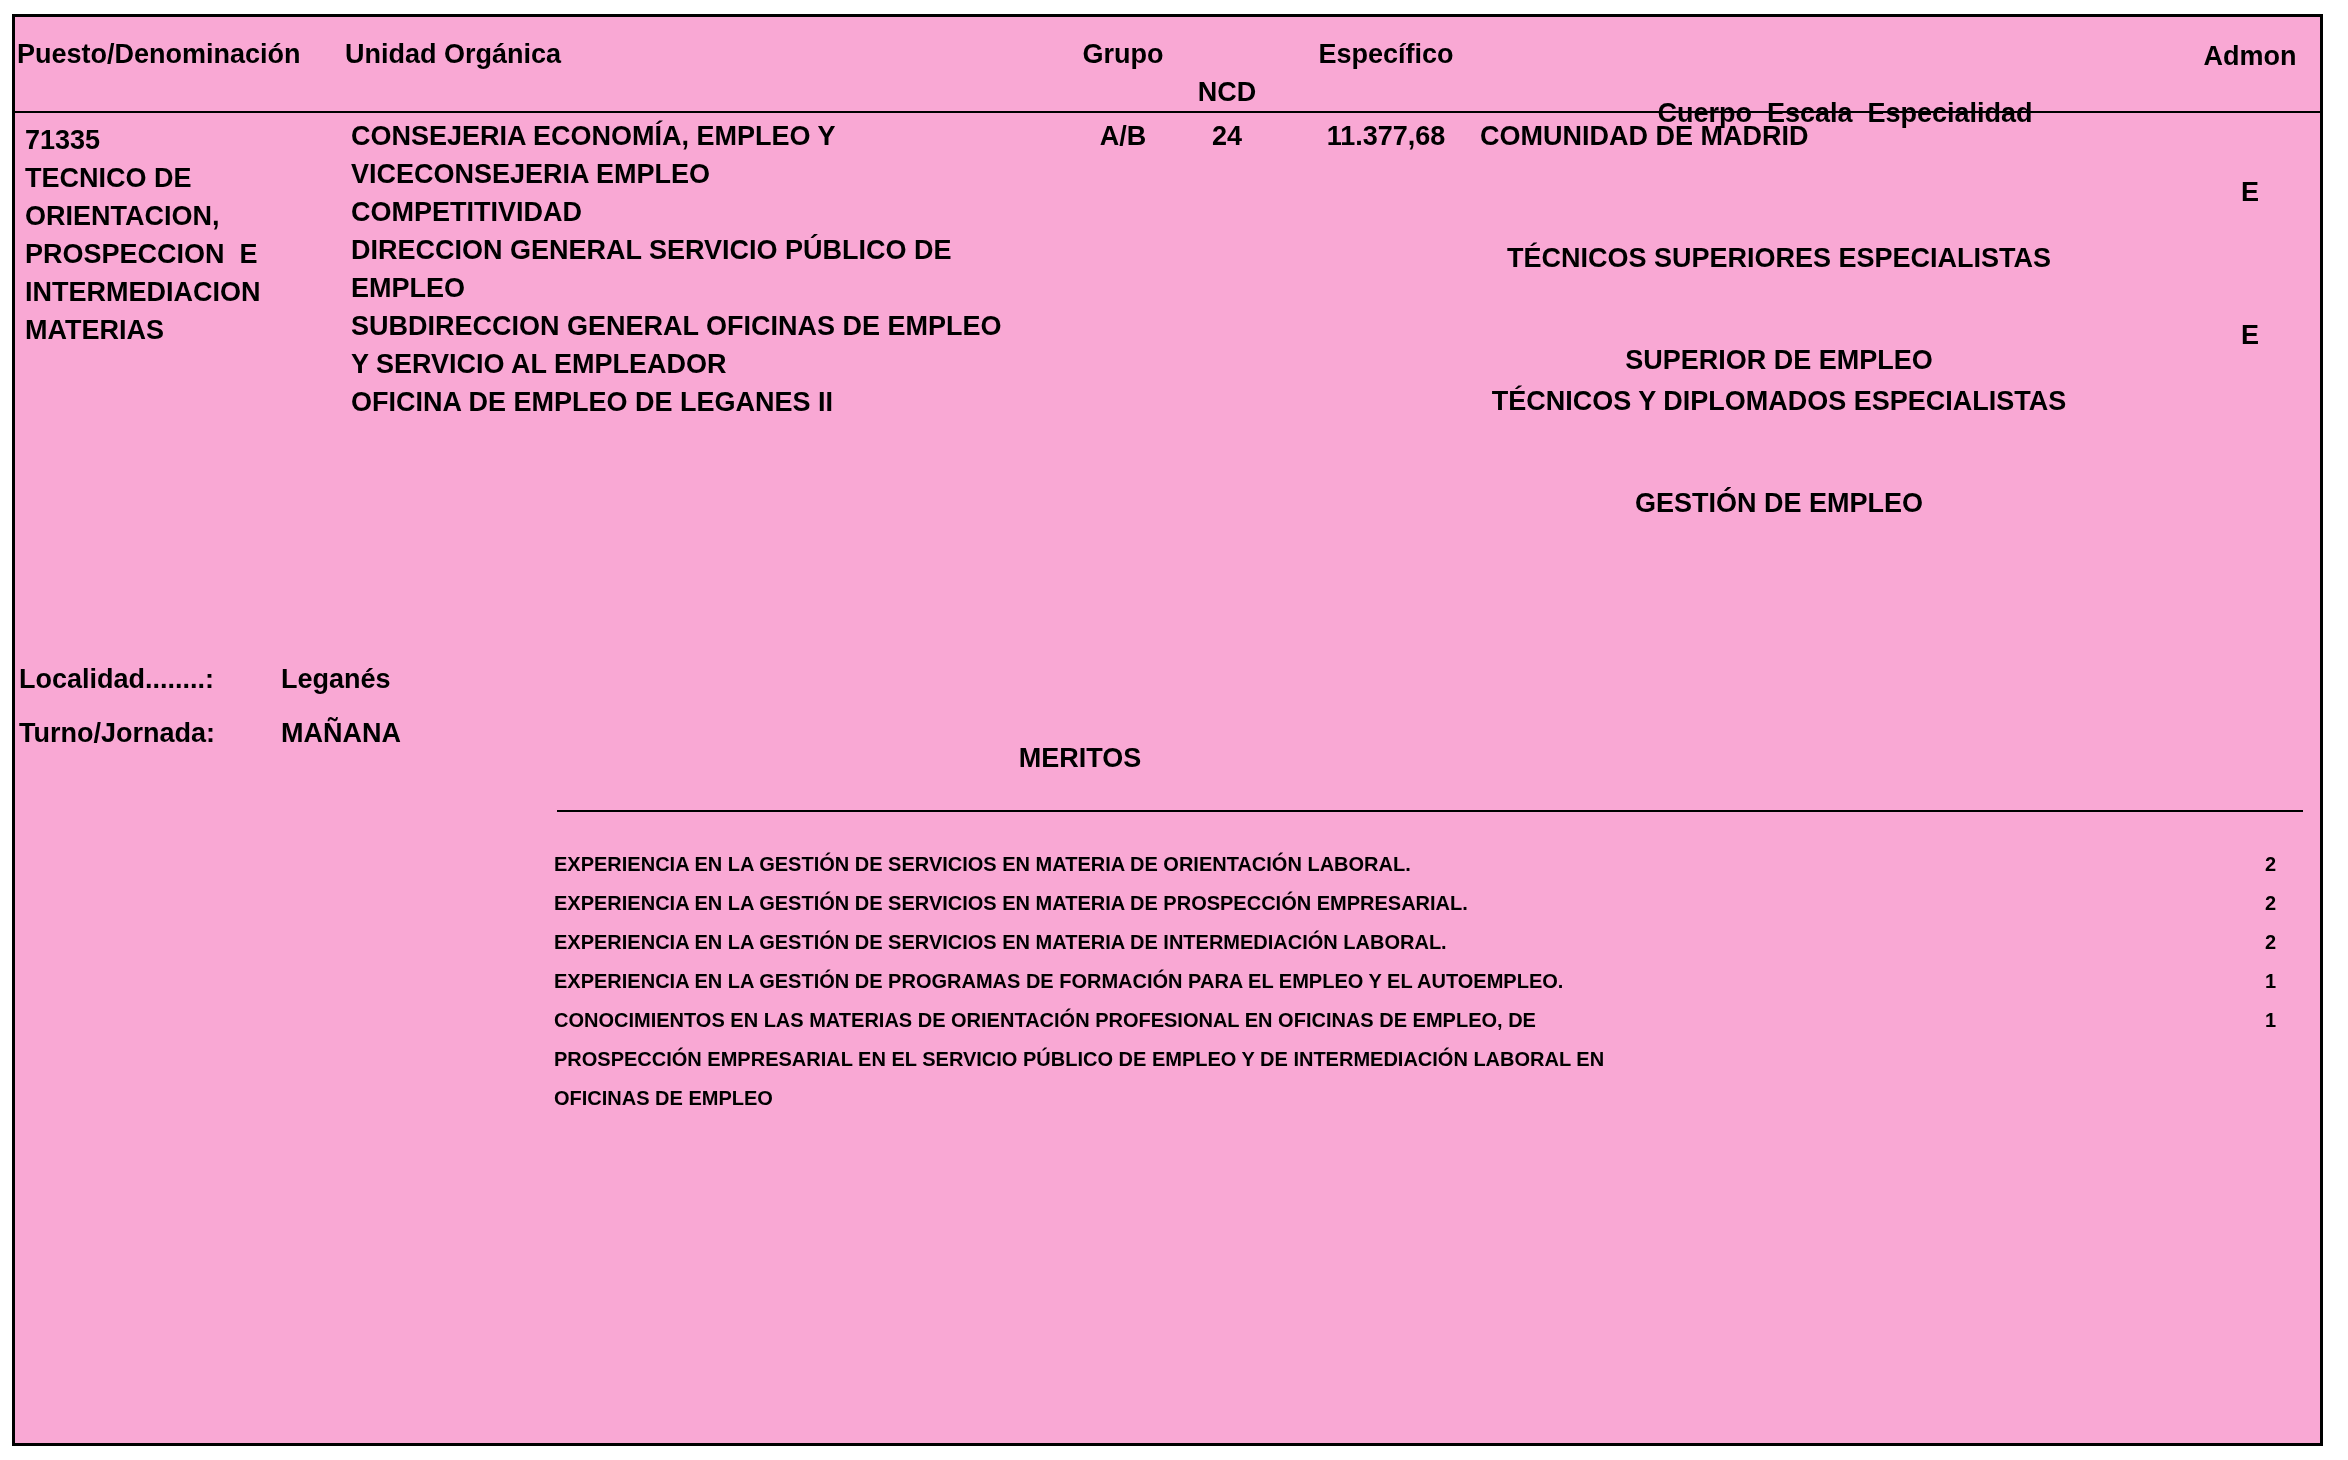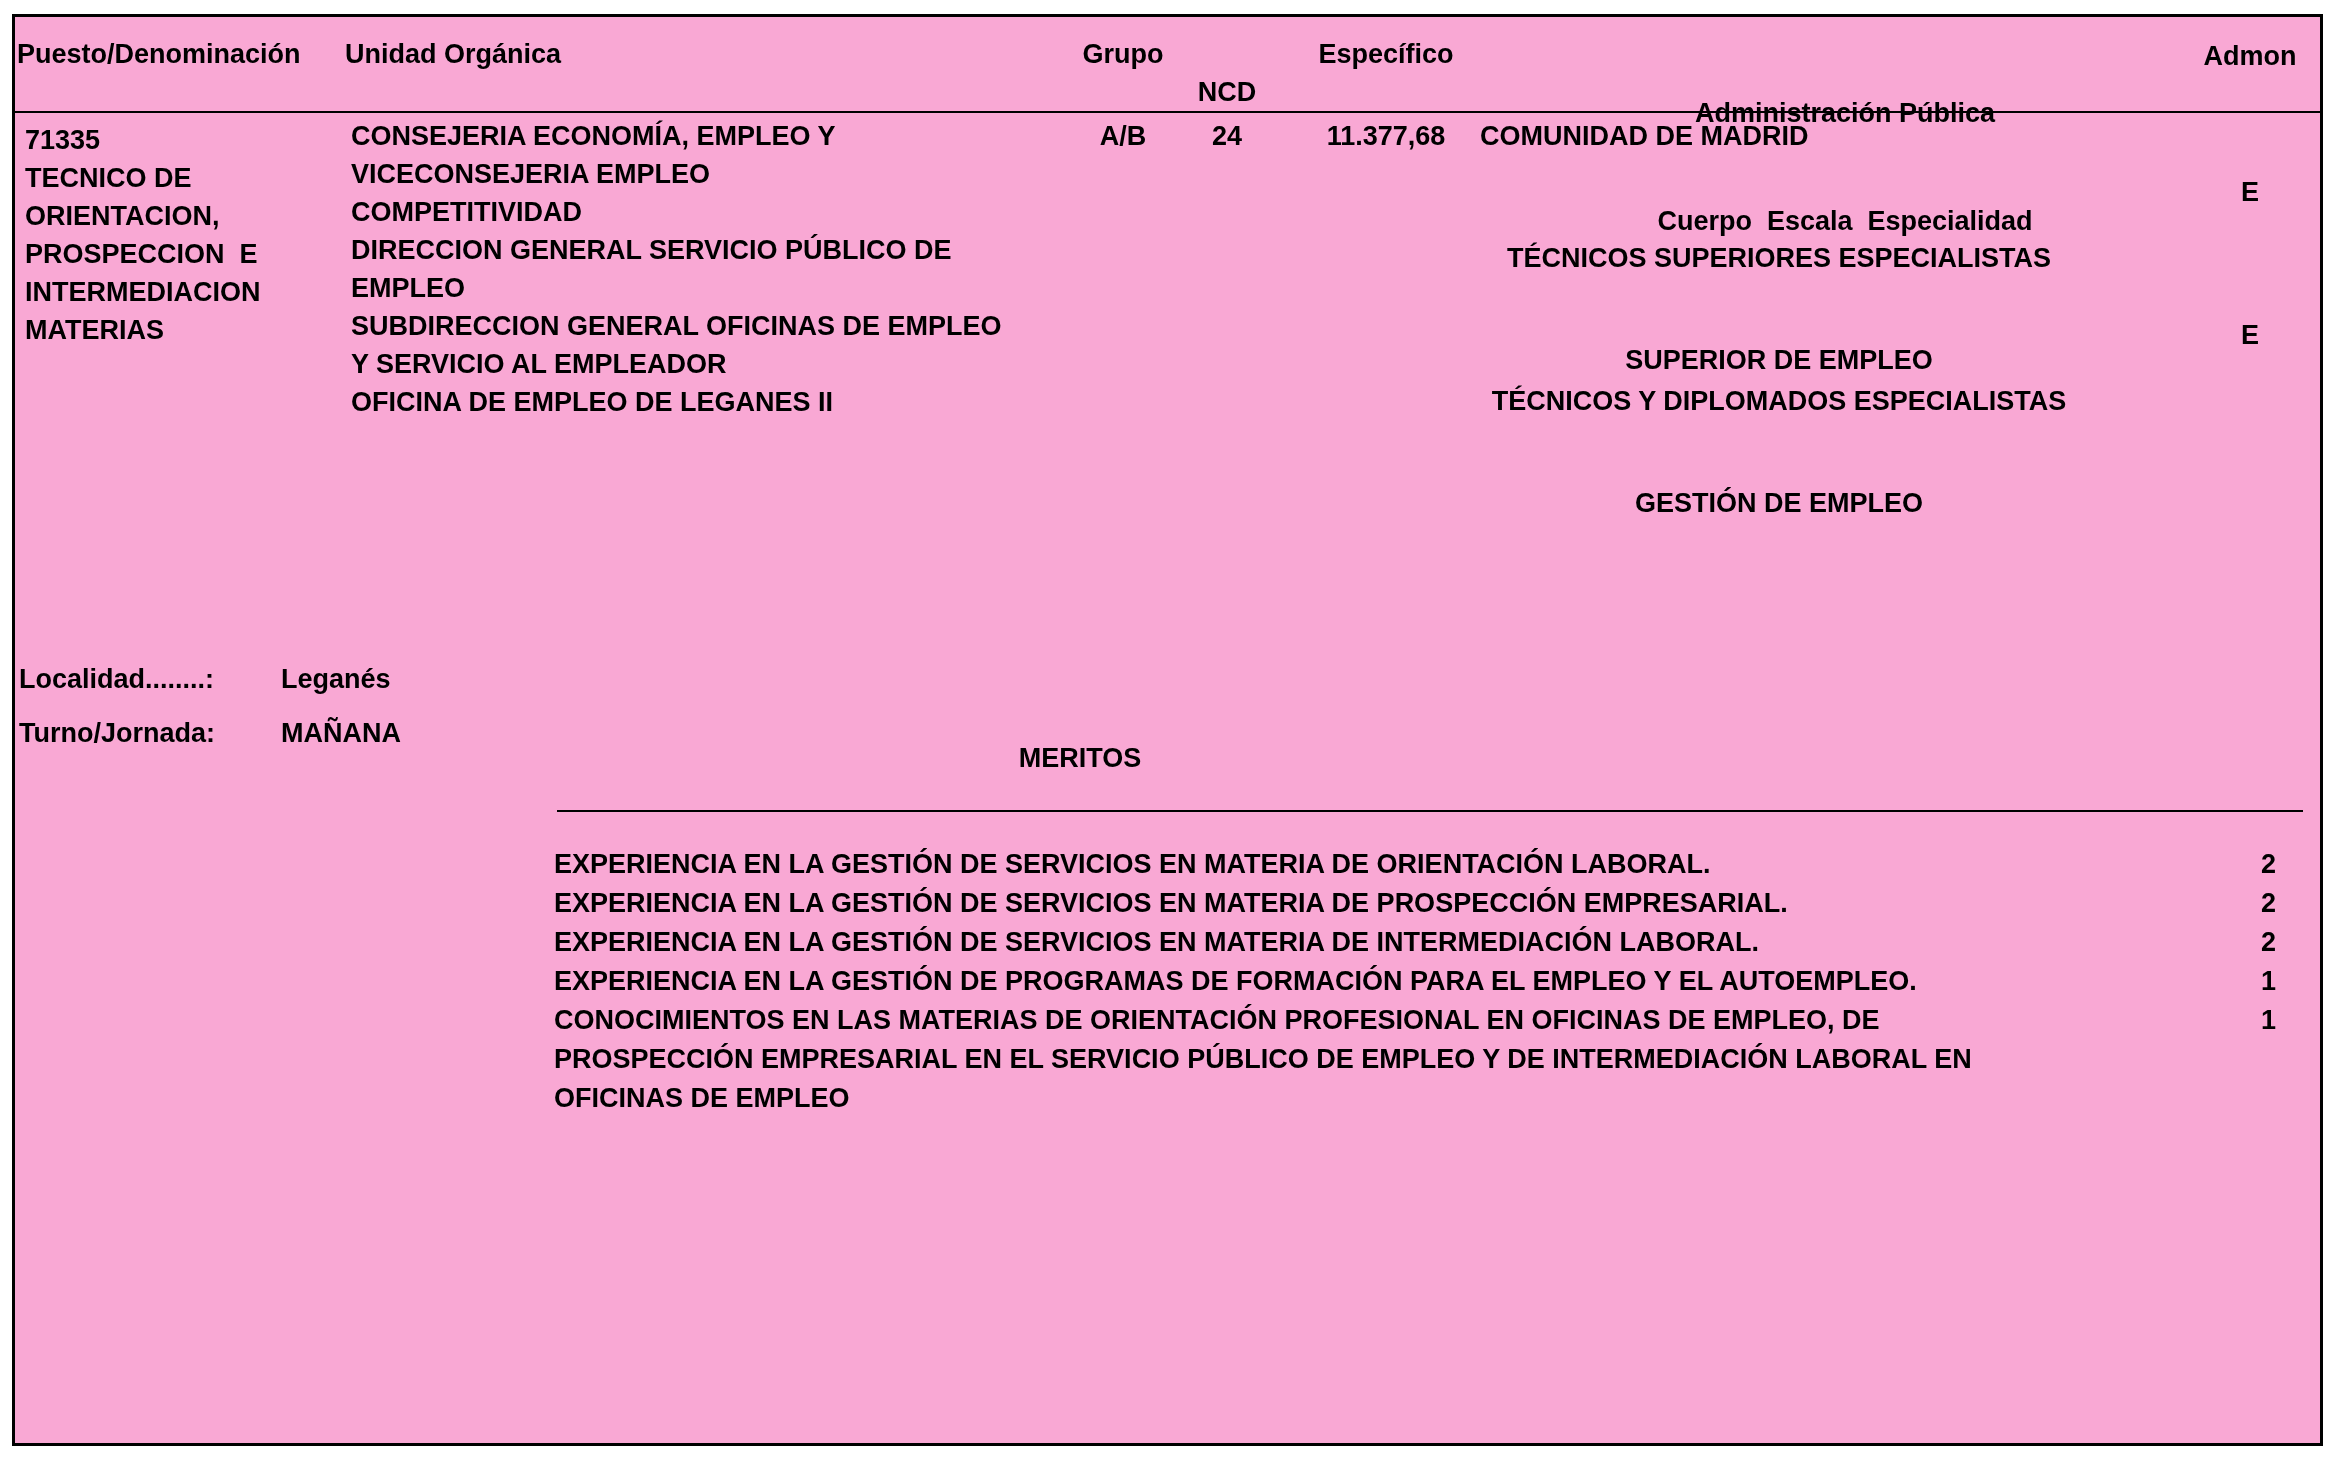--- a/index.html
+++ b/index.html
@@ -11,41 +11,40 @@
   .page {
     position:absolute; left:12px; top:14px; width:2311px; height:1432px;
     border:3px solid #000; background:#f9a8d4;
   }
   .abs { position:absolute; font-size:27px; line-height:38px; white-space:pre; }
   .ctr { text-align:center; }
   .lines > div { white-space:pre; }
   .hline { position:absolute; height:2px; background:#000; }
   .cuerpo-block { line-height:34px; }
   .merits-list { position:absolute; left:539px; top:828px; width:1749px; }
-  .merit-row { position:relative; font-size:27px; line-height:39px; }
+  .merit-row { position:relative; font-size:20px; line-height:39px; }
   .merit-text { width:1620px; white-space:pre-wrap; }
   .merit-points { position:absolute; top:0; right:27px; width:70px; text-align:right; }
 </style>
 </head>
 <body>
 
 <div class="page">
 
   <div class="abs" style="left:2px; top:18px;">Puesto/Denominación</div>
 
   <div class="abs" style="left:330px; top:18px;">Unidad Orgánica</div>
 
   <div class="abs ctr" style="left:1028px; top:18px; width:160px;">Grupo</div>
 
   <div class="abs ctr" style="left:1132px; top:18px; width:160px;margin-top:38px;">NCD</div>
 
   <div class="abs ctr" style="left:1271px; top:18px; width:200px;">Específico</div>
 
   <div class="abs ctr" style="left:1520px; top:6px; width:620px; line-height:36px;">
-    <div>Administración Pública</div>
     <div>Cuerpo  Escala  Especialidad</div>
   </div>
 
   <div class="abs ctr" style="left:2180px; top:20px; width:110px;">Admon</div>
 
   <div class="hline" style="left:0; top:94px; width:2305px;"></div>
 
   <div class="abs lines" style="left:10px; top:104px;"><div>71335</div><div>TECNICO DE</div><div>ORIENTACION,</div><div>PROSPECCION  E</div><div>INTERMEDIACION</div><div>MATERIAS</div></div>
 
   <div class="abs lines" style="left:336px; top:100px;"><div>CONSEJERIA ECONOMÍA, EMPLEO Y</div><div>VICECONSEJERIA EMPLEO</div><div>COMPETITIVIDAD</div><div>DIRECCION GENERAL SERVICIO PÚBLICO DE</div><div>EMPLEO</div><div>SUBDIRECCION GENERAL OFICINAS DE EMPLEO</div><div>Y SERVICIO AL EMPLEADOR</div><div>OFICINA DE EMPLEO DE LEGANES II</div></div>

